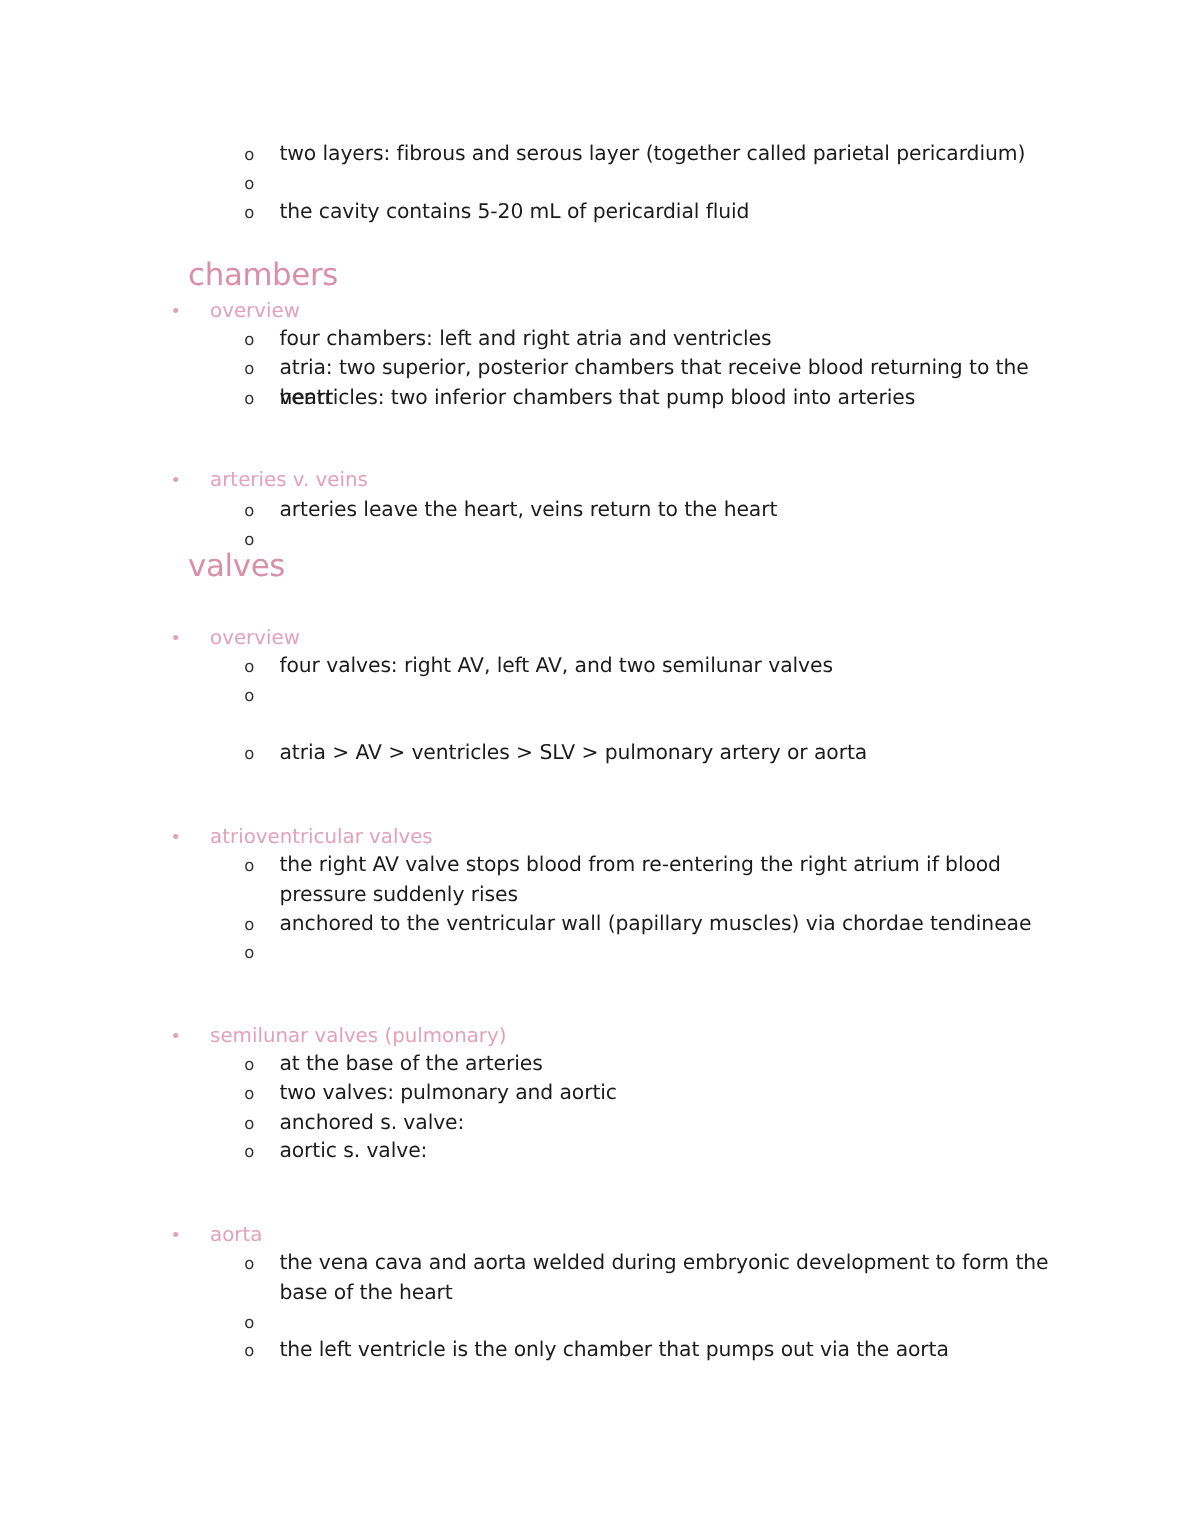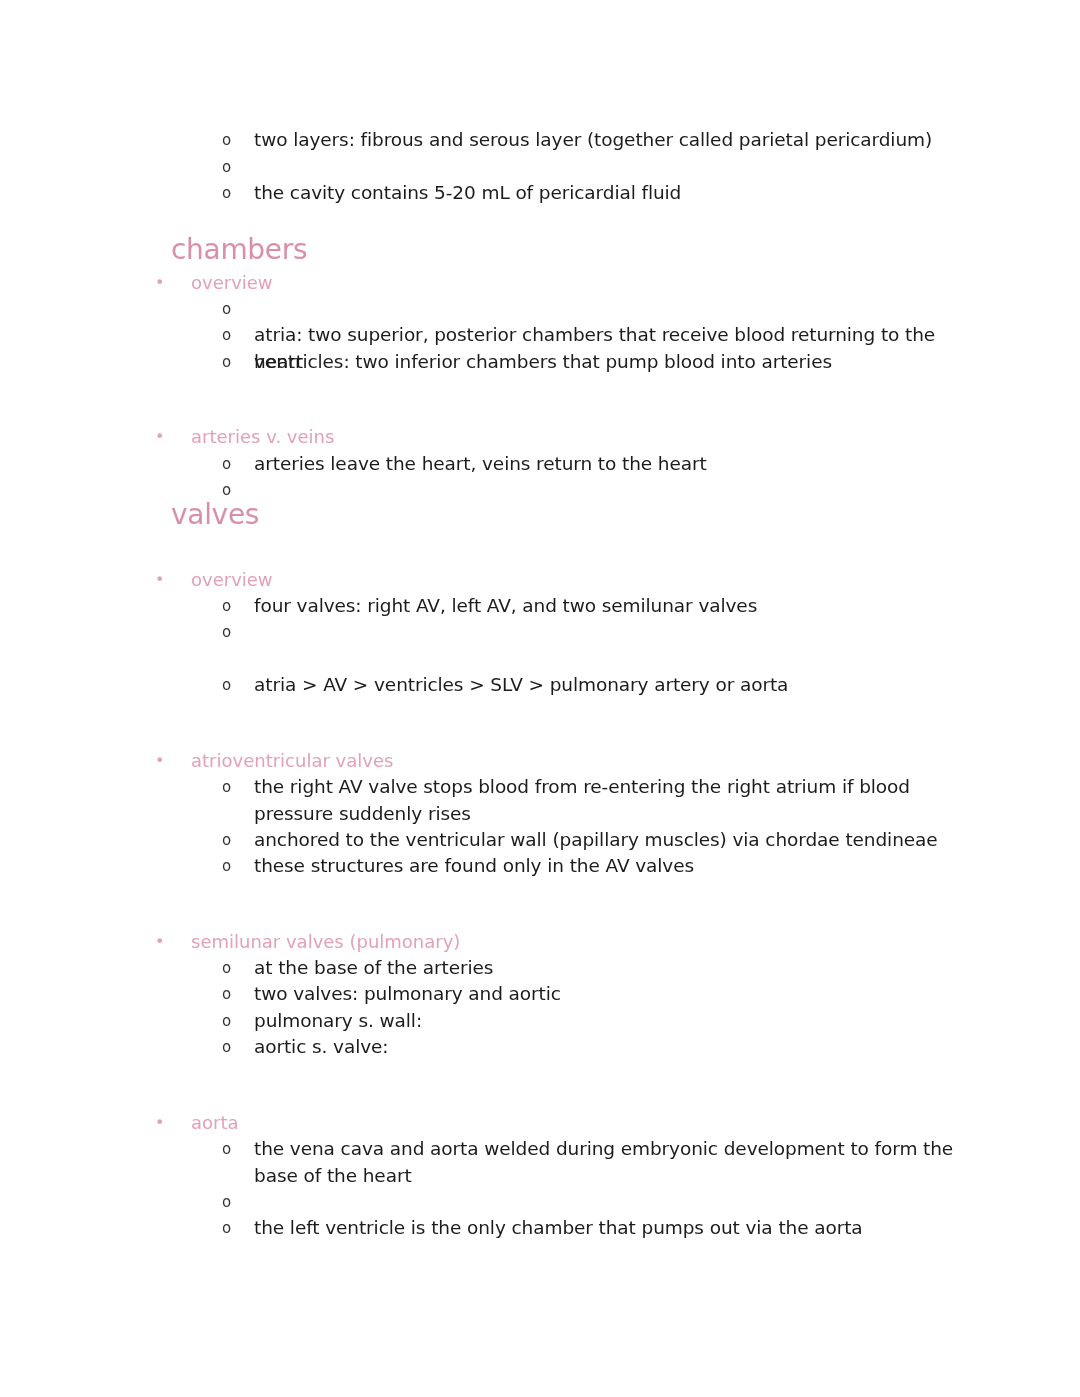--- a/index.html
+++ b/index.html
@@ -32,44 +32,44 @@
 
 <div class="page">
 
   <div class="l2" style="top:127px"><span class="mk">o</span><span>two layers: fibrous and serous layer (together called parietal pericardium)</span></div>
   <div class="l2" style="top:154px"><span class="mk">o</span></div>
   <div class="l2" style="top:180px"><span class="mk">o</span><span>the cavity contains 5-20 mL of pericardial fluid</span></div>
 
   <div class="h" style="top:233px">chambers</div>
 
   <div class="l1" style="top:270px"><span class="mk">•</span><span>overview</span></div>
-  <div class="l2" style="top:296px"><span class="mk">o</span></div>
+  <div class="l2" style="top:296px"><span class="mk">o</span><span>four chambers: left and right atria and ventricles</span></div>
   <div class="l2" style="top:322px"><span class="mk">o</span><span>atria: two superior, posterior chambers that receive blood returning to the heart</span></div>
   <div class="l2" style="top:349px"><span class="mk">o</span><span>ventricles: two inferior chambers that pump blood into arteries</span></div>
 
   <div class="l1" style="top:424px"><span class="mk">•</span><span>arteries v. veins</span></div>
   <div class="l2" style="top:451px"><span class="mk">o</span><span>arteries leave the heart, veins return to the heart</span></div>
   <div class="l2" style="top:477px"><span class="mk">o</span></div>
 
   <div class="h" style="top:498px">valves</div>
 
   <div class="l1" style="top:567px"><span class="mk">•</span><span>overview</span></div>
   <div class="l2" style="top:593px"><span class="mk">o</span><span>four valves: right AV, left AV, and two semilunar valves</span></div>
   <div class="l2" style="top:619px"><span class="mk">o</span></div>
   <div class="l2" style="top:672px"><span class="mk">o</span><span>atria &gt; AV &gt; ventricles &gt; SLV &gt; pulmonary artery or aorta</span></div>
 
   <div class="l1" style="top:748px"><span class="mk">•</span><span>atrioventricular valves</span></div>
   <div class="l2" style="top:774px"><span class="mk">o</span><span>the right AV valve stops blood from re-entering the right atrium if blood pressure suddenly rises</span></div>
   <div class="l2" style="top:827px"><span class="mk">o</span><span>anchored to the ventricular wall (papillary muscles) via chordae tendineae</span></div>
-  <div class="l2" style="top:853px"><span class="mk">o</span><span>these structures are found only in the AV valves</span></div>
+  <div class="l2" style="top:853px"><span class="mk">o</span></div>
 
   <div class="l1" style="top:929px"><span class="mk">•</span><span>semilunar valves (pulmonary)</span></div>
   <div class="l2" style="top:955px"><span class="mk">o</span><span>at the base of the arteries</span></div>
   <div class="l2" style="top:981px"><span class="mk">o</span><span>two valves: pulmonary and aortic</span></div>
-  <div class="l2" style="top:1008px"><span class="mk">o</span><span>pulmonary s. wall:</span></div>
+  <div class="l2" style="top:1008px"><span class="mk">o</span><span>anchored s. valve:</span></div>
   <div class="l2" style="top:1034px"><span class="mk">o</span><span>aortic s. valve:</span></div>
 
   <div class="l1" style="top:1110px"><span class="mk">•</span><span>aorta</span></div>
   <div class="l2" style="top:1136px"><span class="mk">o</span><span>the vena cava and aorta welded during embryonic development to form the base of the heart</span></div>
   <div class="l2" style="top:1189px"><span class="mk">o</span></div>
   <div class="l2" style="top:1215px"><span class="mk">o</span><span>the left ventricle is the only chamber that pumps out via the aorta</span></div>
 
 </div>
 
 </body></html>

